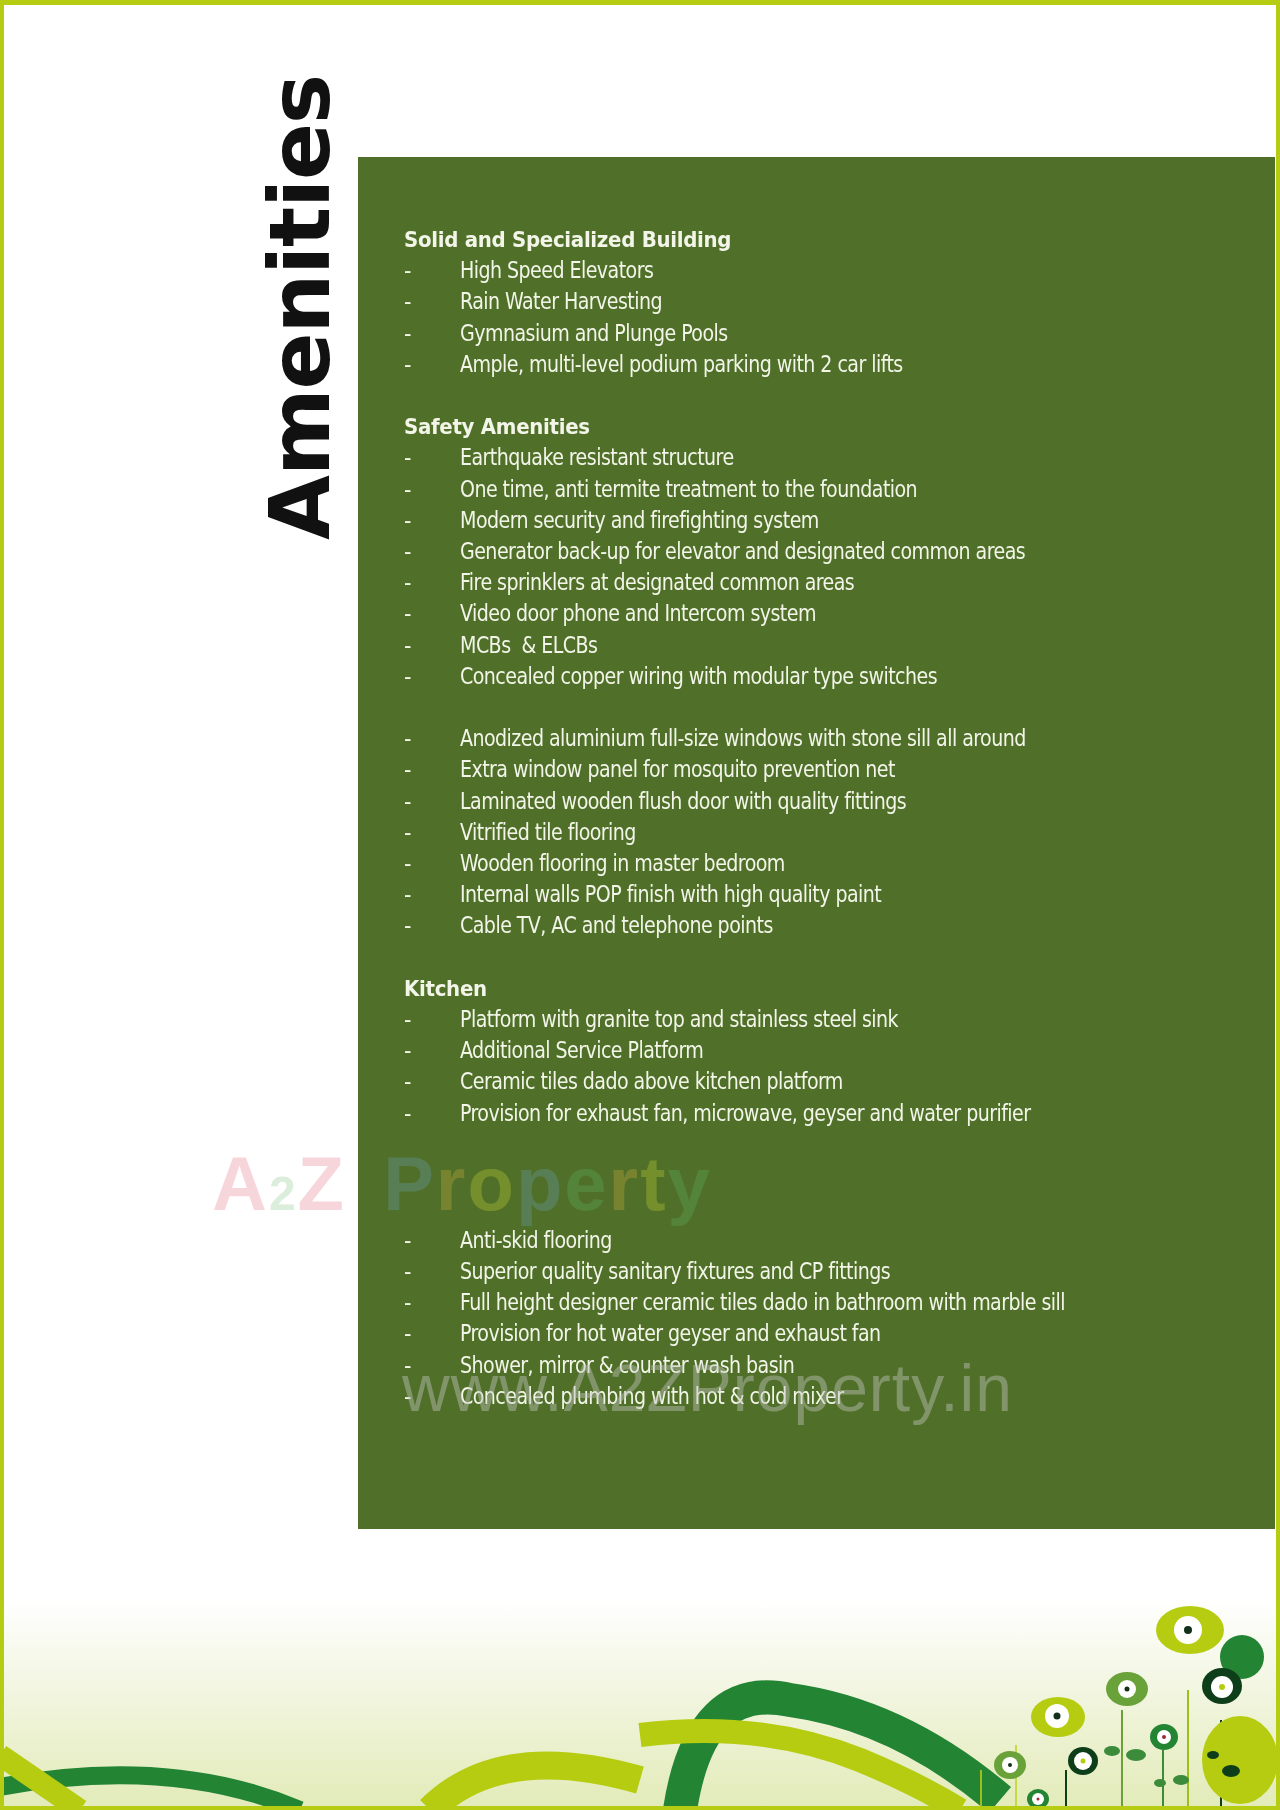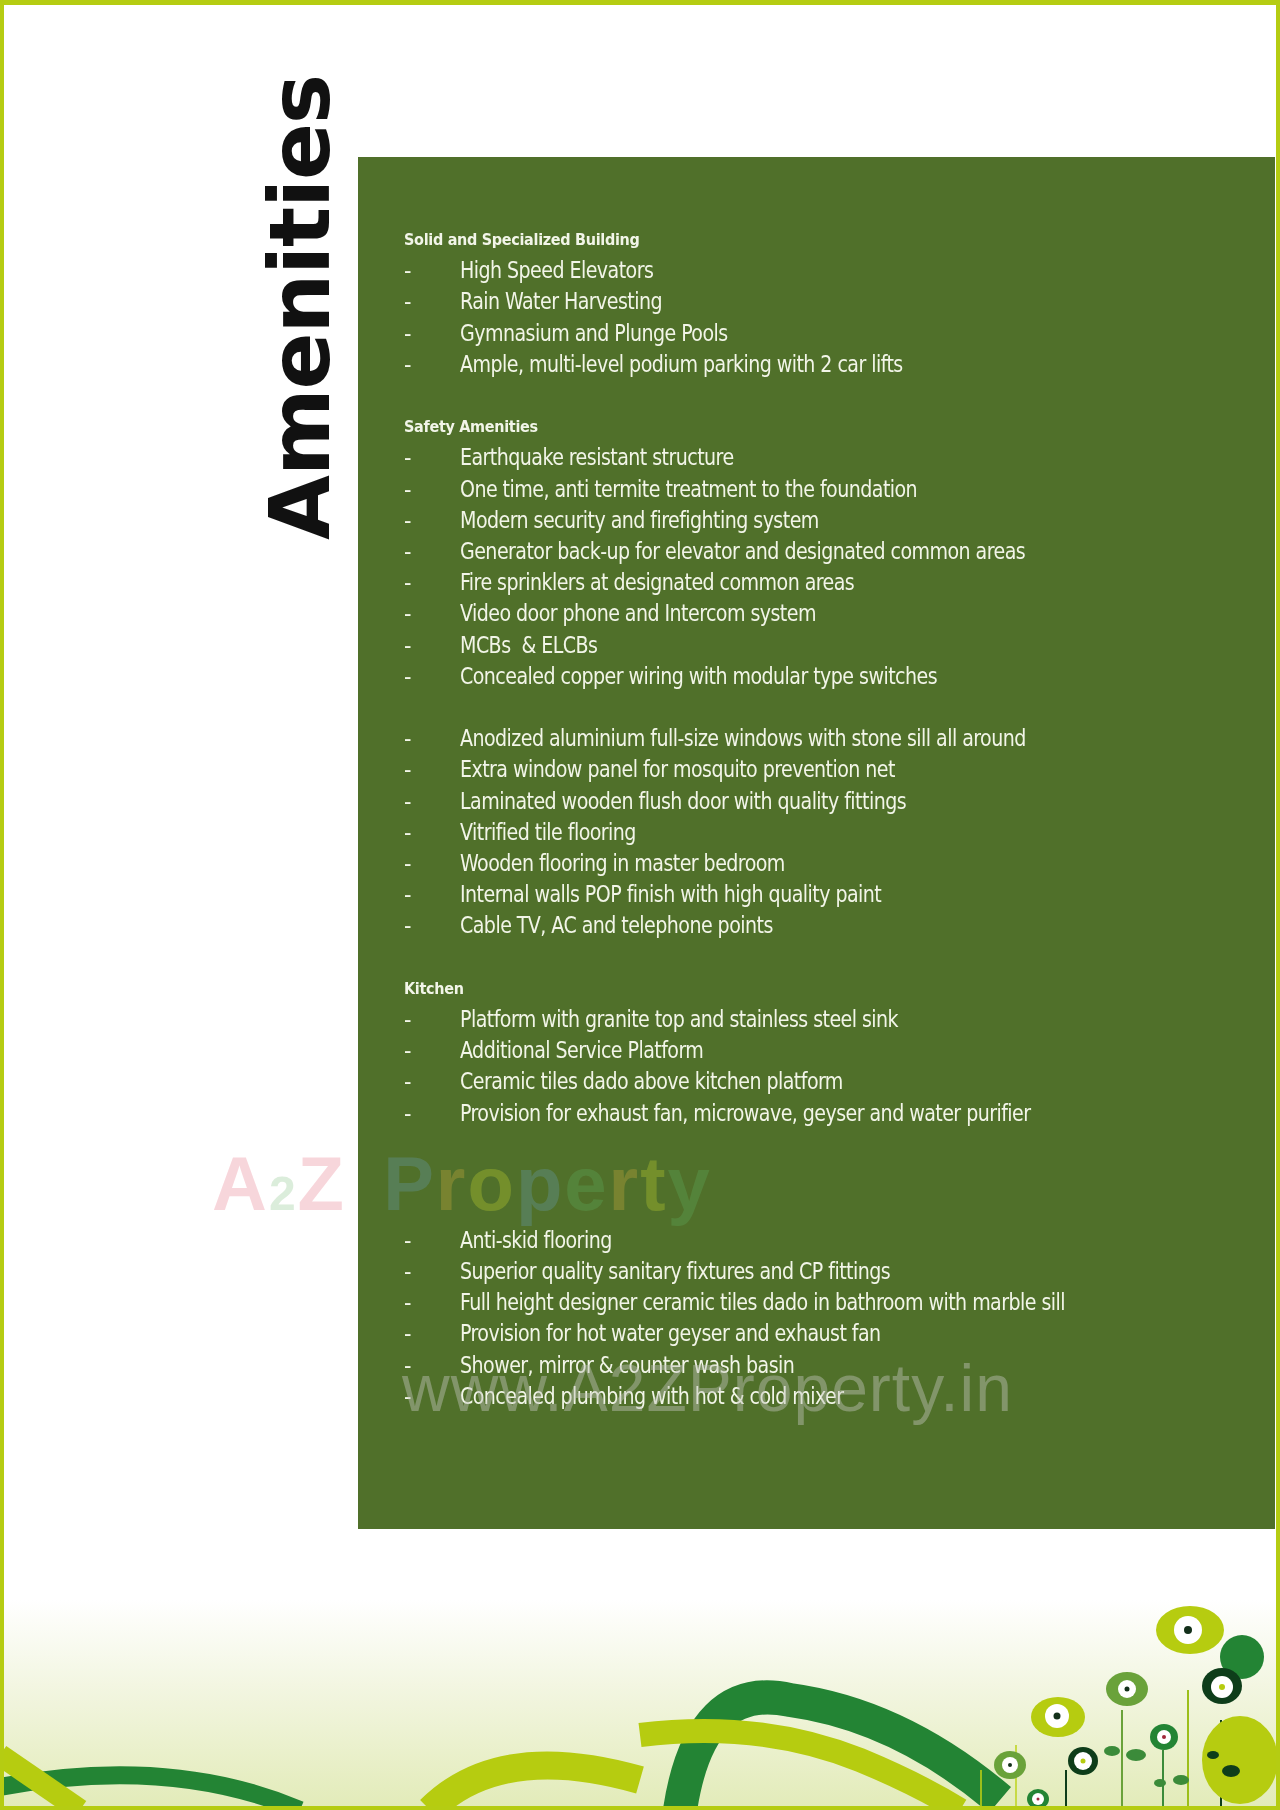--- a/index.html
+++ b/index.html
@@ -3,21 +3,21 @@
 <meta charset="utf-8">
 <style>
   html, body { margin:0; padding:0; }
   body { width:1280px; height:1810px; position:relative; overflow:hidden; background:#ffffff; font-family:"DejaVu Sans", sans-serif; }
   .frame { position:absolute; left:0; top:0; width:1280px; height:1810px; box-sizing:border-box; border:4px solid #b5cc12; border-top-width:5px; z-index:10; pointer-events:none; }
   .bottom-grad { position:absolute; left:0; top:1600px; width:1280px; height:210px; background:linear-gradient(to bottom,#ffffff 0%,#f3f6e2 40%,#e2ebb8 100%); }
   .title { position:absolute; left:265px; top:540px; transform-origin:0 0; transform:rotate(-90deg); font-family:"DejaVu Sans", sans-serif; font-weight:bold; font-size:84px; letter-spacing:-1px; color:#111111; white-space:nowrap; line-height:70px; }
   .panel { position:absolute; left:358px; top:157px; width:917px; height:1372px; background:#50702a; }
   .content { position:absolute; left:404px; top:224px; width:860px; color:#f2f5e8; font-family:"DejaVu Sans Condensed","DejaVu Sans", sans-serif; font-size:23px; line-height:31.2px; }
   .section { margin-bottom:31.2px; }
-  .heading { font-weight:bold; font-size:16px; white-space:nowrap; letter-spacing:-0.3px; }
+  .heading { font-weight:bold; font-size:22px; white-space:nowrap; letter-spacing:-0.3px; }
   .item { display:flex; white-space:nowrap; }
   .dash { width:56px; flex:none; }
   .itext { letter-spacing:-0.6px; font-stretch:condensed; transform:scaleX(0.92); transform-origin:0 50%; }
   .wm1 { position:absolute; left:212px; top:1140px; font-family:"Liberation Sans", sans-serif; font-weight:bold; font-size:76px; letter-spacing:2px; opacity:0.3; white-space:nowrap; z-index:5; }
   .wm2 { position:absolute; left:402px; top:1350px; font-family:"Liberation Sans", sans-serif; font-size:66px; color:rgba(190,195,185,0.45); white-space:nowrap; z-index:5; letter-spacing:1px; }
   svg.deco { position:absolute; left:0; top:1600px; }
 </style>
 </head>
 <body>
 

